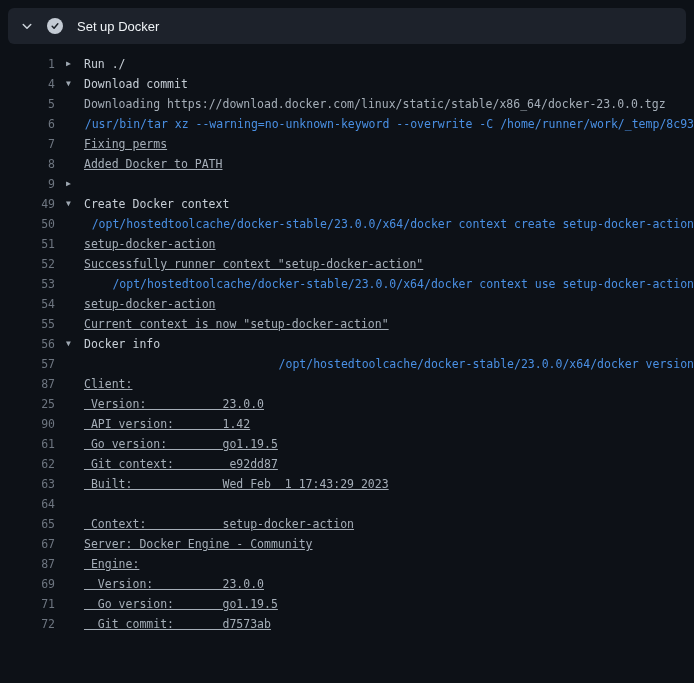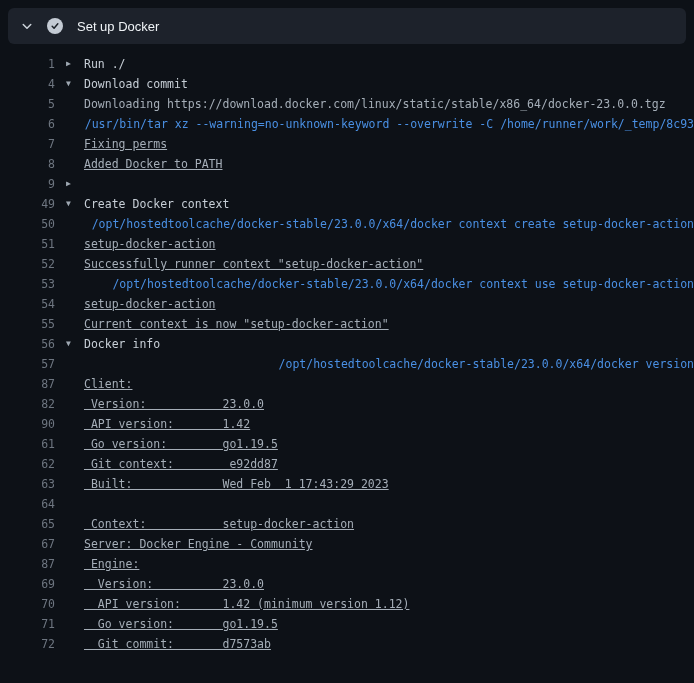--- a/index.html
+++ b/index.html
@@ -138,28 +138,27 @@
       <div class="row group-row"><span class="num">49</span><span class="gutter">▼</span><span class="text group">Create Docker context</span></div>
       <div class="row"><span class="num">50</span><span class="gutter"></span><span class="text cmd">/opt/hostedtoolcache/docker-stable/23.0.0/x64/docker context create setup-docker-action</span></div>
       <div class="row"><span class="num">51</span><span class="gutter"></span><span class="text plain">setup-docker-action</span></div>
       <div class="row"><span class="num">52</span><span class="gutter"></span><span class="text plain">Successfully runner context "setup-docker-action"</span></div>
       <div class="row"><span class="num">53</span><span class="gutter"></span><span class="text cmd">/opt/hostedtoolcache/docker-stable/23.0.0/x64/docker context use setup-docker-action</span></div>
       <div class="row"><span class="num">54</span><span class="gutter"></span><span class="text plain">setup-docker-action</span></div>
       <div class="row"><span class="num">55</span><span class="gutter"></span><span class="text plain">Current context is now "setup-docker-action"</span></div>
       <div class="row group-row"><span class="num">56</span><span class="gutter">▼</span><span class="text group">Docker info</span></div>
       <div class="row"><span class="num">57</span><span class="gutter"></span><span class="text cmd">/opt/hostedtoolcache/docker-stable/23.0.0/x64/docker version</span></div>
       <div class="row"><span class="num">87</span><span class="gutter"></span><span class="text plain">Client:</span></div>
-      <div class="row"><span class="num">82</span><span class="gutter"></span><span class="text plain"> Version:           23.0.0</span></div>
+      <div class="row"><span class="num">25</span><span class="gutter"></span><span class="text plain"> Version:           23.0.0</span></div>
       <div class="row"><span class="num">90</span><span class="gutter"></span><span class="text plain"> API version:       1.42</span></div>
       <div class="row"><span class="num">61</span><span class="gutter"></span><span class="text plain"> Go version:        go1.19.5</span></div>
       <div class="row"><span class="num">62</span><span class="gutter"></span><span class="text plain"> Git context:        e92dd87</span></div>
       <div class="row"><span class="num">63</span><span class="gutter"></span><span class="text plain"> Built:             Wed Feb  1 17:43:29 2023</span></div>
       <div class="row"><span class="num">64</span><span class="gutter"></span></div>
       <div class="row"><span class="num">65</span><span class="gutter"></span><span class="text plain"> Context:           setup-docker-action</span></div>
       <div class="row"><span class="num">67</span><span class="gutter"></span><span class="text plain">Server: Docker Engine - Community</span></div>
       <div class="row"><span class="num">87</span><span class="gutter"></span><span class="text plain"> Engine:</span></div>
       <div class="row"><span class="num">69</span><span class="gutter"></span><span class="text plain">  Version:          23.0.0</span></div>
-      <div class="row"><span class="num">70</span><span class="gutter"></span><span class="text plain">  API version:      1.42 (minimum version 1.12)</span></div>
       <div class="row"><span class="num">71</span><span class="gutter"></span><span class="text plain">  Go version:       go1.19.5</span></div>
       <div class="row"><span class="num">72</span><span class="gutter"></span><span class="text plain">  Git commit:       d7573ab</span></div>
     </div>
 
 </div>
 
 </body></html>

